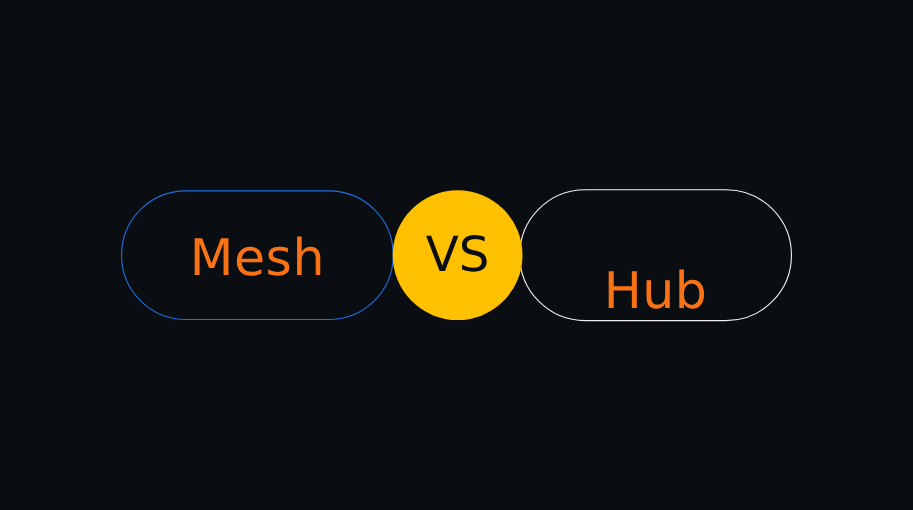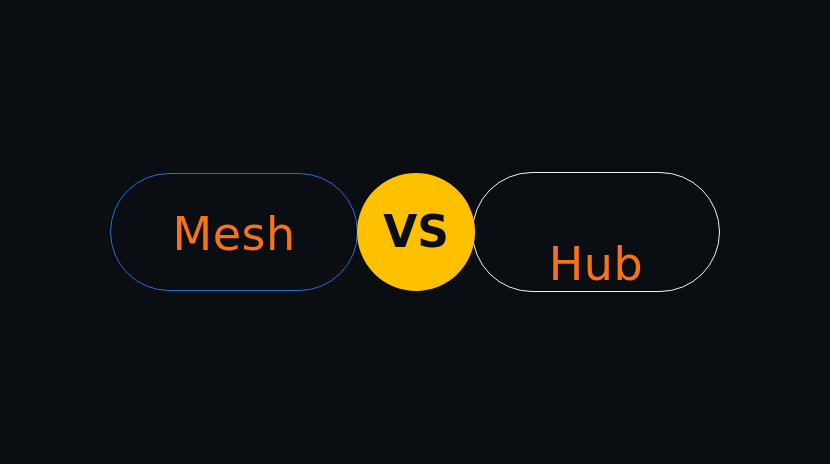--- a/index.html
+++ b/index.html
@@ -60,21 +60,21 @@
       border-radius: 50%;
       background: #ffc000;
       display: flex;
       align-items: center;
       justify-content: center;
       z-index: 2;
     }
     .vs-label {
       color: #0a0d11;
       font-size: 44px;
-      font-weight: 700;
+      font-weight: 400;
       letter-spacing: 0px;
       margin-top: -2px;
     }
   </style>
 </head>
 <body>
 
 <div class="pill pill-left">
   <span class="pill-label">Mesh</span>
 </div>

